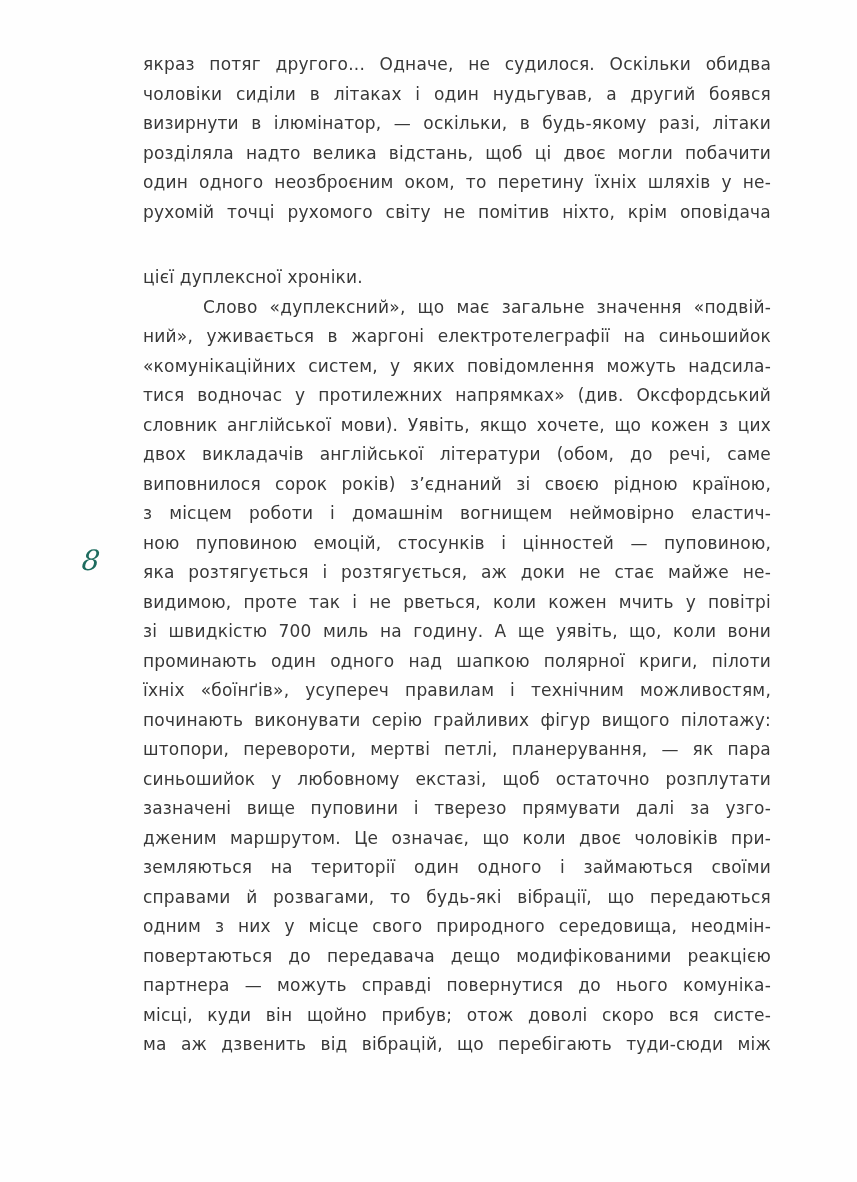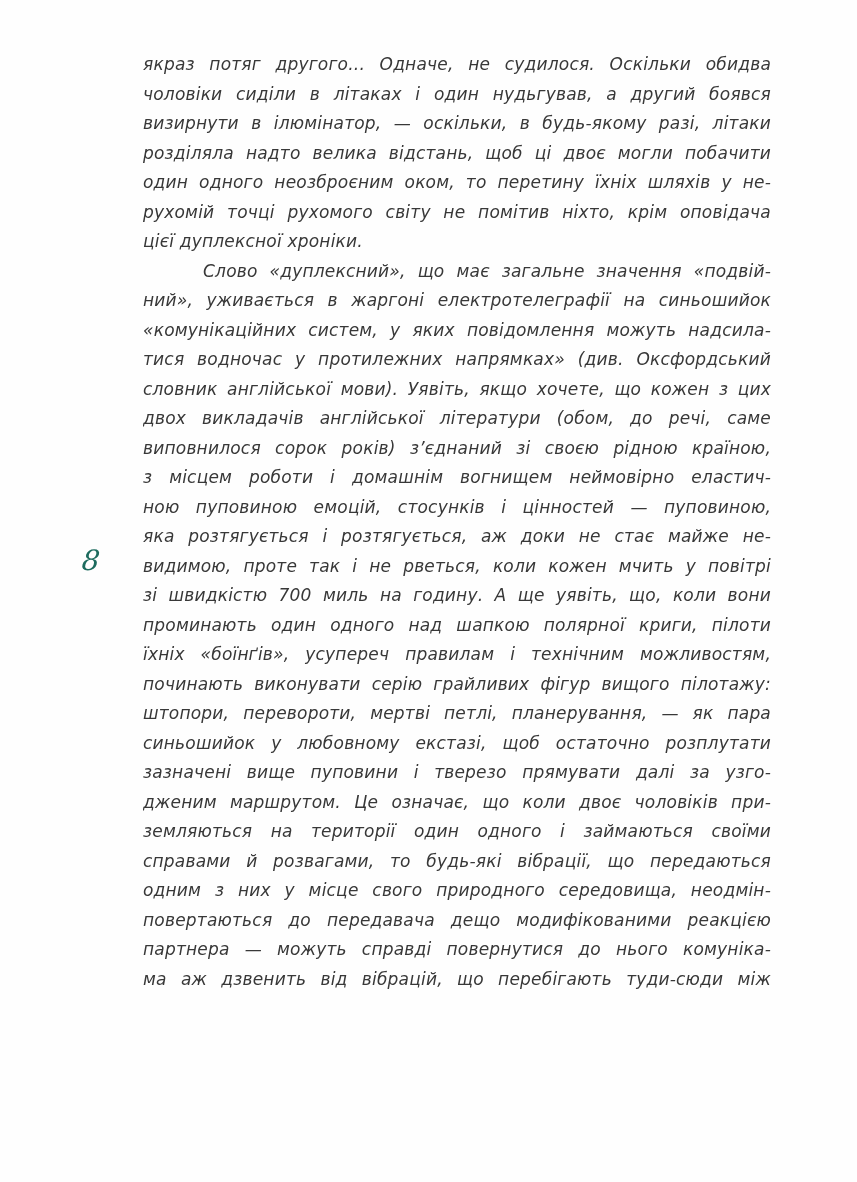--- a/index.html
+++ b/index.html
@@ -24,24 +24,24 @@
     font-size: 17px;
     letter-spacing: 0.2px;
   }
   .line {
     height: 29.5px;
     line-height: 29.5px;
     text-align: justify;
     text-align-last: justify;
     overflow: hidden;
     white-space: nowrap;
-    font-style: italic;
   }
   .line.flush {
     text-align-last: left;
+    margin-top: 36px;
   }
   .line.indent {
     text-indent: 60px;
   }
   .page-number {
     position: absolute;
     left: 76px;
     top: 544px;
     width: 30px;
     text-align: center;
@@ -82,15 +82,16 @@
       <div class="line">починають виконувати серію грайливих фігур вищого пілотажу:</div>
       <div class="line">штопори, перевороти, мертві петлі, планерування, — як пара</div>
       <div class="line">синьошийок у любовному екстазі, щоб остаточно розплутати</div>
       <div class="line">зазначені вище пуповини і тверезо прямувати далі за узго-</div>
       <div class="line">дженим маршрутом. Це означає, що коли двоє чоловіків при-</div>
       <div class="line">земляються на території один одного і займаються своїми</div>
       <div class="line">справами й розвагами, то будь-які вібрації, що передаються</div>
       <div class="line">одним з них у місце свого природного середовища, неодмін-</div>
       <div class="line">повертаються до передавача дещо модифікованими реакцією</div>
       <div class="line">партнера — можуть справді повернутися до нього комуніка-</div>
+      <div class="line">місці, куди він щойно прибув; отож доволі скоро вся систе-</div>
       <div class="line">ма аж дзвенить від вібрацій, що перебігають туди-сюди між</div>
     </div>
 </div>
 
 </body></html>

